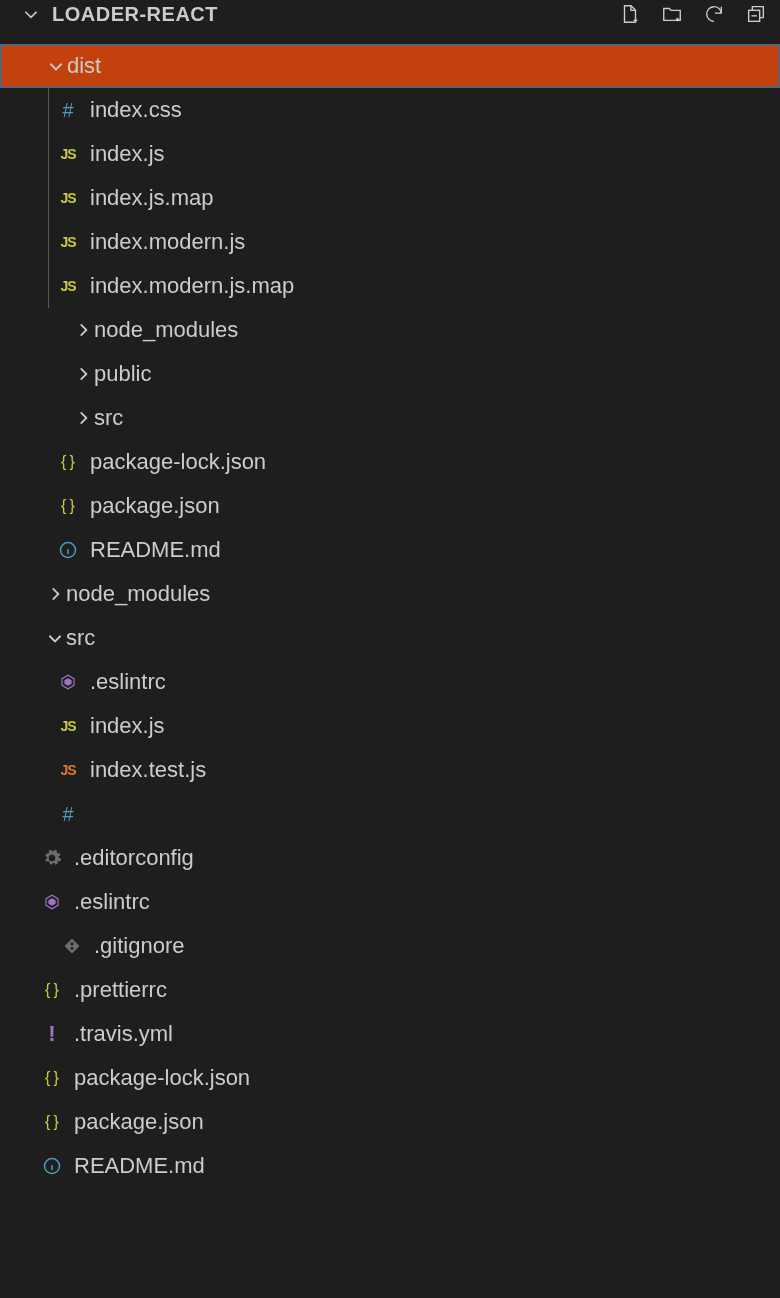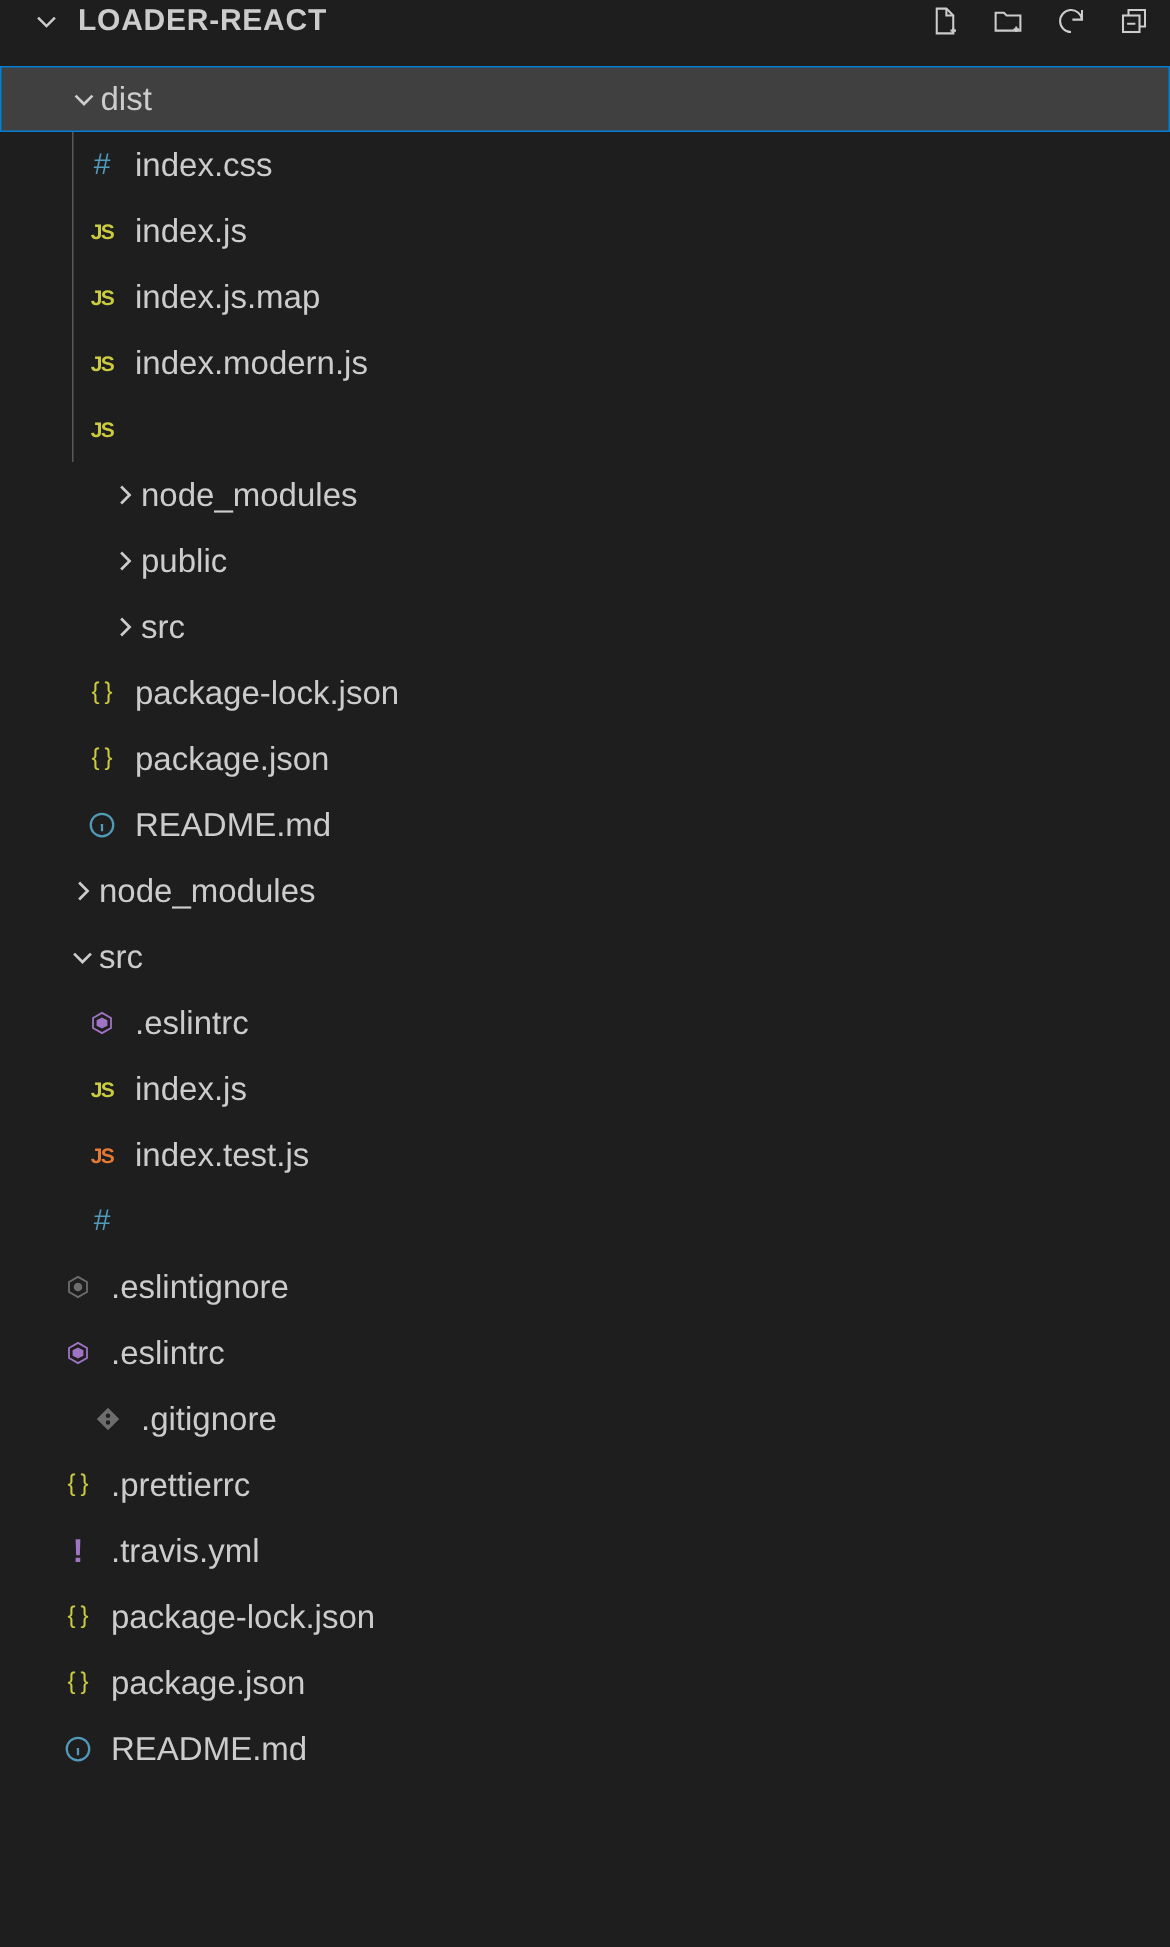--- a/index.html
+++ b/index.html
@@ -40,21 +40,21 @@
   .header-actions .action-icon { width: 24px; height: 24px; display: inline-flex; align-items: center; justify-content: center; }
   .tree { padding-top: 0; }
   .row {
     display: flex;
     align-items: center;
     height: 44px;
     padding-left: 14px;
     cursor: pointer;
   }
   .row.selected {
-    background: #404040;
+    background: #c2410c;
     border: 1px solid #007fd4;
     border-left: 1px solid #007fd4;
     border-right: 1px solid #007fd4;
   }
   .twisty {
     width: 22px;
     height: 22px;
     display: inline-flex;
     align-items: center;
     justify-content: center;
@@ -165,20 +165,21 @@
     <div class="row lvl2 with-guide">
       <span class="file-icon ic-js">JS</span>
       <span class="label">index.js.map</span>
     </div>
     <div class="row lvl2 with-guide">
       <span class="file-icon ic-js">JS</span>
       <span class="label">index.modern.js</span>
     </div>
     <div class="row lvl2 with-guide">
       <span class="file-icon ic-js">JS</span>
+      <span class="label">index.modern.js.map</span>
     </div>
 
 
     <div class="row lvl2" style="padding-left:72px">
       <span class="twisty">
         <svg width="18" height="18" viewBox="0 0 16 16" fill="none" stroke="currentColor" stroke-width="1.6">
             <path d="M6 3l5 5-5 5"></path>
           </svg>
       </span>
       <span class="label">node_modules</span>
@@ -249,27 +250,26 @@
     </div>
     <div class="row lvl2">
       <span class="file-icon ic-ts">JS</span>
       <span class="label">index.test.js</span>
     </div>
     <div class="row lvl2">
       <span class="file-icon ic-hash">#</span>
     </div>
 
     <div class="row lvl1" style="padding-left:40px">
-      <span class="file-icon ic-hex-gray">
-        <svg width="18" height="18" viewBox="0 0 24 24" fill="none" stroke="currentColor" stroke-width="1.6">
-            <polygon points="12,3 20,7.5 20,16.5 12,21 4,16.5 4,7.5"></polygon>
-            <circle cx="12" cy="12" r="3" fill="currentColor"></circle>
-          </svg>
-      </span>
-      <span class="label">.eslintignore</span>
+      <span class="file-icon ic-gear">
+        <svg width="20" height="20" viewBox="0 0 24 24" fill="currentColor">
+            <path d="M12 8a4 4 0 100 8 4 4 0 000-8zm9 4l2 1-1 3-2-.5-1.5 1.5.5 2-3 1-1-2h-2l-1 2-3-1 .5-2L7 16l-2 .5-1-3 2-1v-2l-2-1 1-3 2 .5L8.5 5 8 3l3-1 1 2h2l1-2 3 1-.5 2L19 6.5l2-.5 1 3-2 1v2z"></path>
+          </svg>
+      </span>
+      <span class="label">.editorconfig</span>
     </div>
     <div class="row lvl1" style="padding-left:40px">
       <span class="file-icon ic-hex">
         <svg width="18" height="18" viewBox="0 0 24 24" fill="none" stroke="currentColor" stroke-width="1.6">
             <polygon points="12,3 20,7.5 20,16.5 12,21 4,16.5 4,7.5"></polygon>
             <polygon points="12,8 16,10 16,14 12,16 8,14 8,10" fill="currentColor"></polygon>
           </svg>
       </span>
       <span class="label">.eslintrc</span>
     </div>

